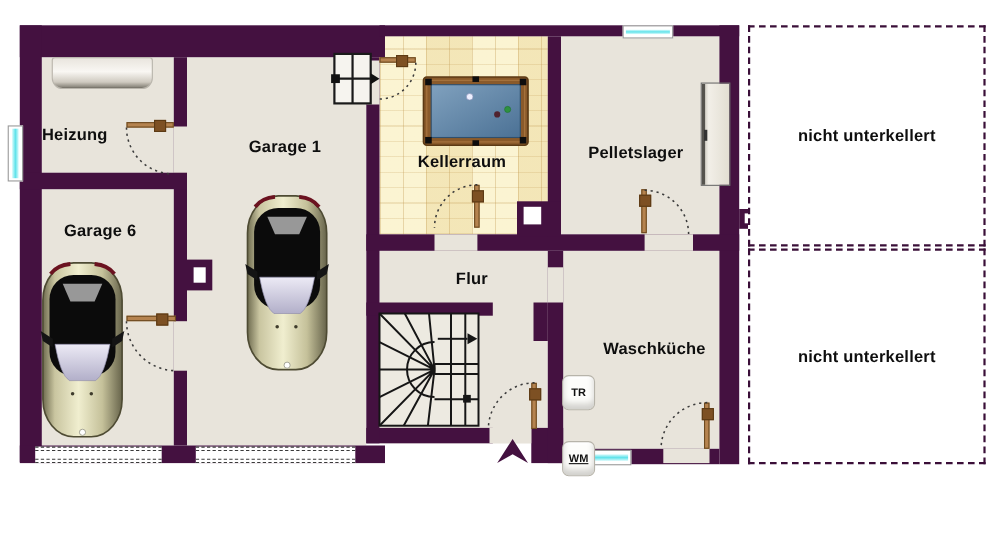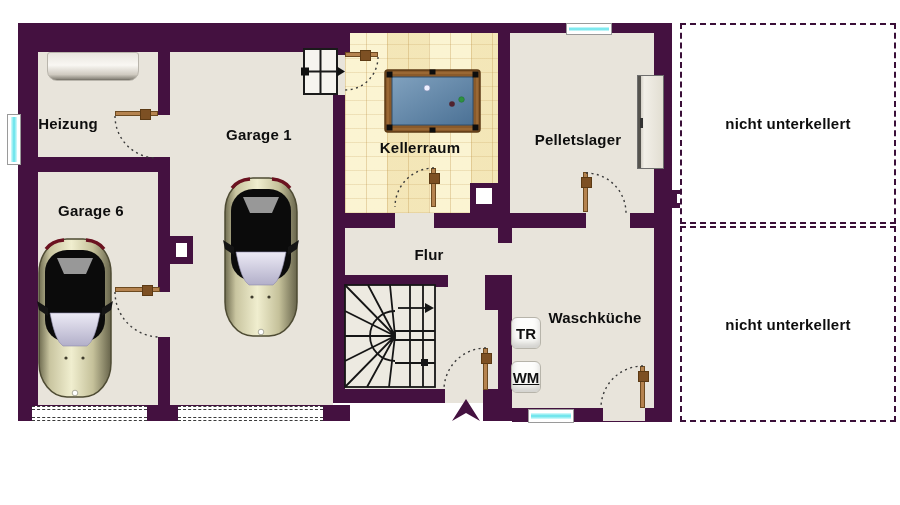--- a/index.html
+++ b/index.html
@@ -23,21 +23,21 @@
   .gdoor i{position:absolute;left:0;right:0;border-top:1px dashed #3a3a3a;}
   .shaft{position:absolute;background:#441140;}
   .shaft i{position:absolute;background:#fff;}
   .leaf{position:absolute;background:#b5834f;border:1px solid #6d4a20;box-sizing:border-box;}
   .leaf i{position:absolute;background:#7d5023;border:1px solid #5c3a14;}
   .leaf.lh i{right:6px;top:-3px;width:9px;height:9px;}
   .leaf.lv i{top:4px;left:-3px;width:9px;height:9px;}
   .appl{position:absolute;background:#fdfdfb;border:1px solid #b7b4aa;border-radius:6px;
         box-shadow:inset 0 -5px 6px rgba(110,105,95,.30), inset 0 2px 2px #fff;
         display:flex;align-items:center;justify-content:center;
-        font-weight:bold;font-size:15px;color:#111;}
+        font-weight:bold;font-size:10px;color:#111;margin-top:24px;}
   .nb{position:absolute;background:#fff;border:2px dashed #3a0f38;display:flex;
       align-items:center;justify-content:center;}
   .heater{position:absolute;border:1px solid #b9b5ac;border-radius:3px 3px 10px 10px;
       background:linear-gradient(180deg,#e9e5de 0%,#f9f7f3 45%,#cfcac0 80%,#8d897f 96%,#6f6b62 100%);}
   .cabinet{position:absolute;border:1px solid #6e6e6e;
       background:linear-gradient(90deg,#b9b5aa,#f2efe8 25%,#e2ded2);
       box-shadow:inset 3px 0 0 #55534e;}
   .cabinet i{position:absolute;left:2px;top:42px;width:3px;height:10px;background:#333;}
   svg.overlay{position:absolute;left:0;top:0;pointer-events:none;}
 </style>
@@ -110,21 +110,21 @@
       <i style="left:5px;top:4px;width:9px;height:9px;"></i>
     </div>
 
   <div class="heater" style="left:47px;top:52px;width:90px;height:27px;"></div>
   <div class="cabinet" style="left:637px;top:75px;width:25px;height:92px;">
       <i></i>
     </div>
   <div class="appl" style="left:511px;top:317px;width:28px;height:30px;">
       <span>TR</span>
     </div>
-  <div class="appl" style="left:511px;top:361px;width:28px;height:30px;text-decoration:underline;">
+  <div class="appl" style="left:511px;top:377px;width:28px;height:30px;text-decoration:underline;">
       <span>WM</span>
     </div>
 
   <div class="leaf lh" style="left:115px;top:111px;width:43px;height:5px;">
       <i></i>
     </div>
   <div class="leaf lh" style="left:115px;top:287px;width:45px;height:5px;">
       <i></i>
     </div>
   <div class="leaf lh" style="left:345px;top:52px;width:33px;height:5px;">

